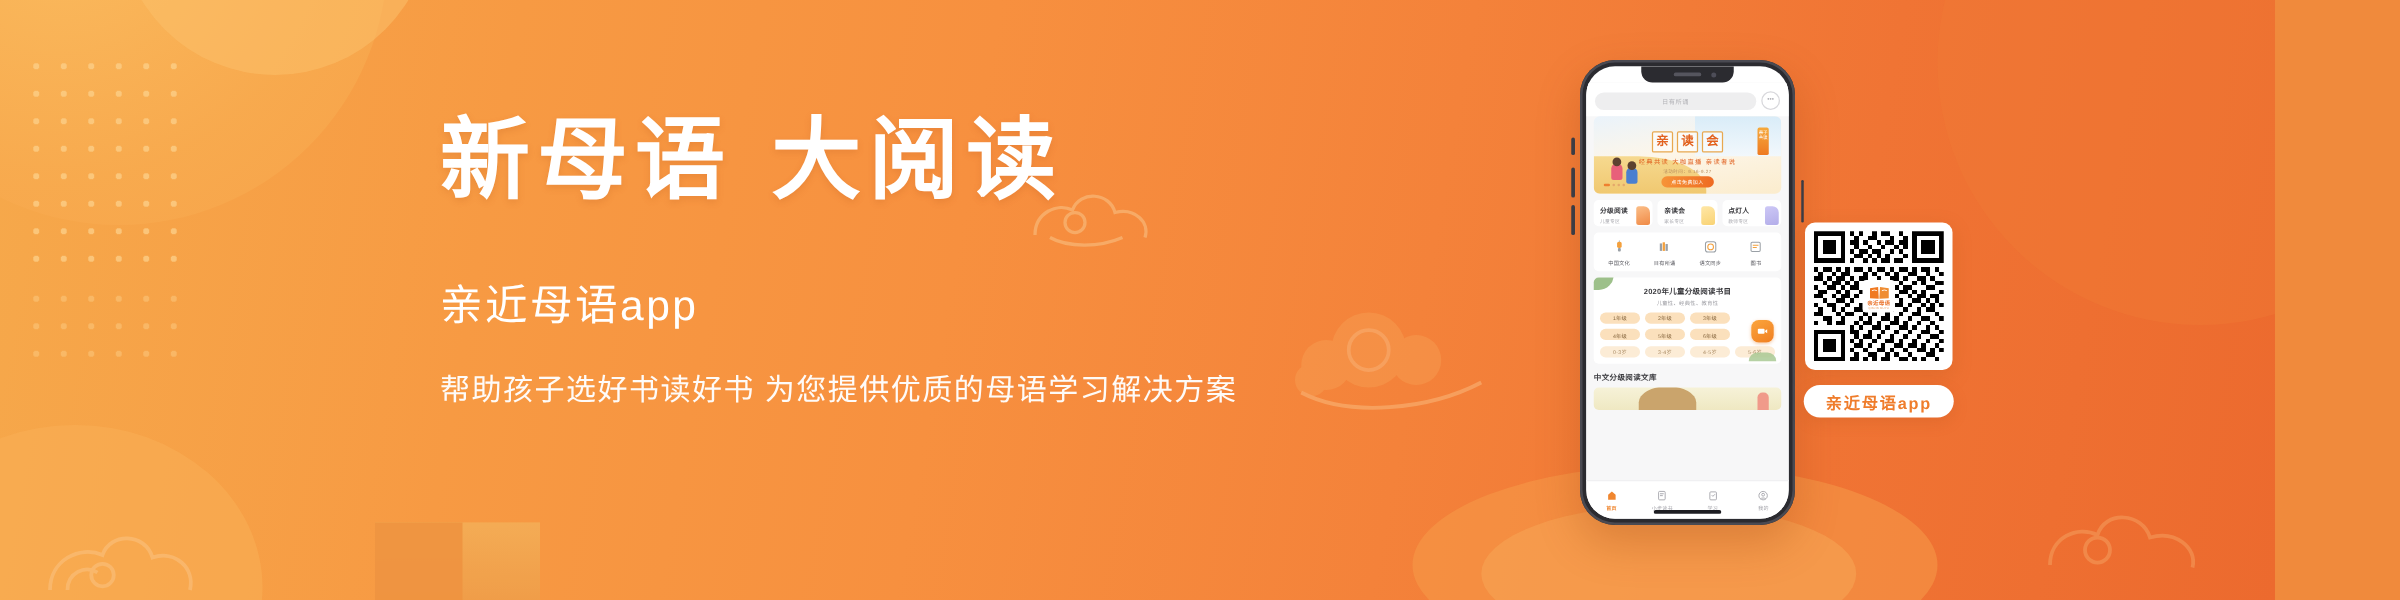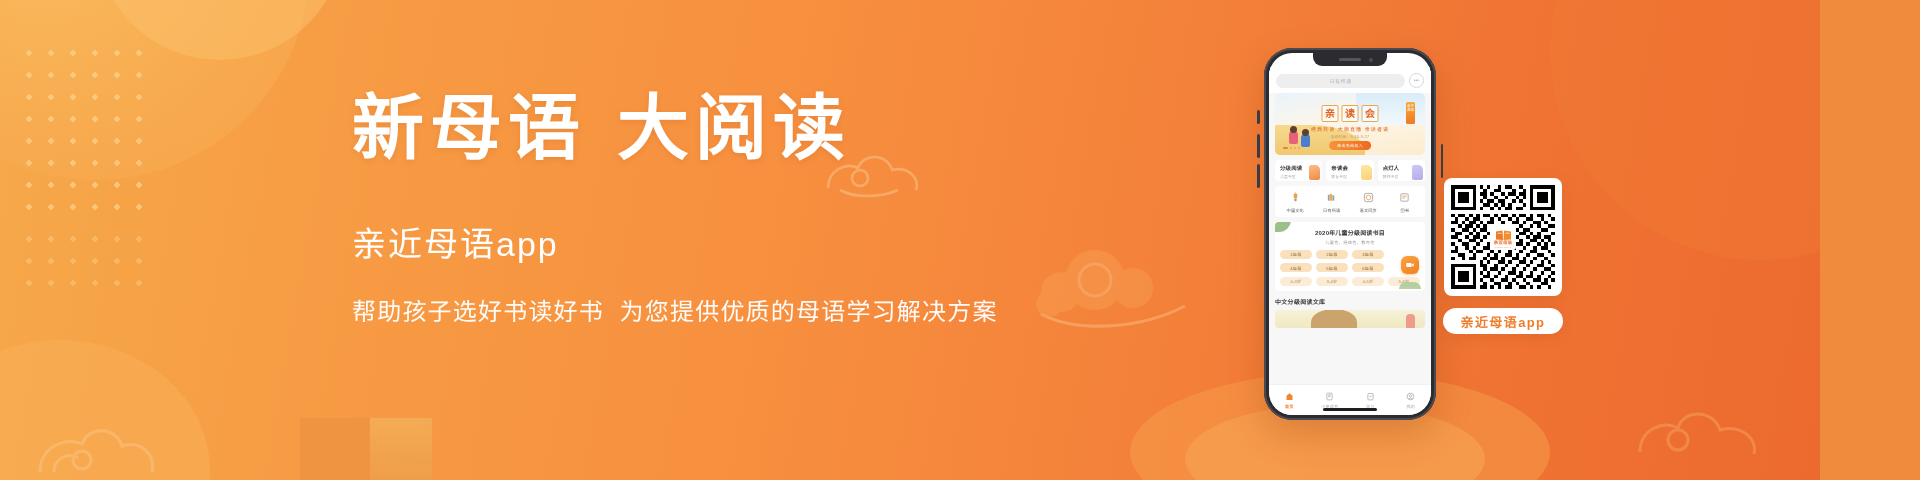--- a/index.html
+++ b/index.html
@@ -82,21 +82,21 @@
     font-weight:700;color:#ffffff;font-size:72px;line-height:1.12;
     letter-spacing:6px;white-space:nowrap;
     text-shadow:0 2px 6px rgba(180,80,20,.18);
   }
   #app-name{
     margin-top:48px;color:#ffffff;font-size:34px;font-weight:400;
     letter-spacing:2px;white-space:nowrap;
   }
   #tagline{
     margin-top:26px;color:#ffffff;font-size:24px;font-weight:300;
-    letter-spacing:1.2px;white-space:nowrap;opacity:.97;font-family:Liberation Mono, monospace;
+    letter-spacing:1.2px;white-space:nowrap;opacity:.97;
   }
 
   
   #phone{
     position:absolute;left:1264px;top:48px;width:172px;height:372px;
     background:#2b2b30;border-radius:28px;
     box-shadow:0 14px 34px rgba(150,60,10,.28),0 0 0 2px #4a4a52 inset;
     padding:5px;box-sizing:border-box;
   }
   #phone-screen{

